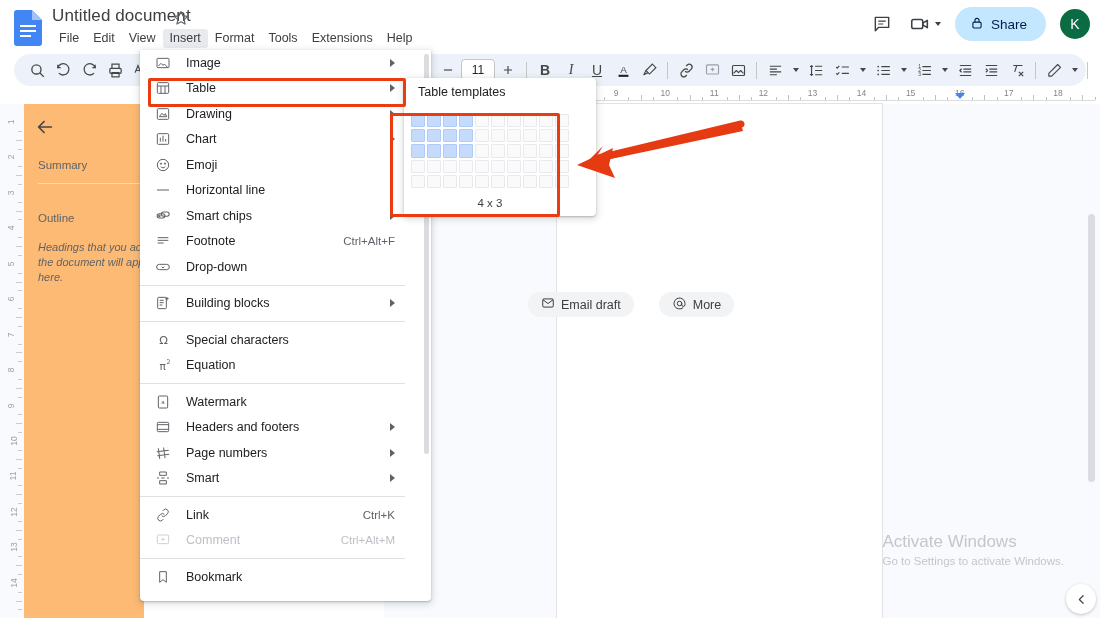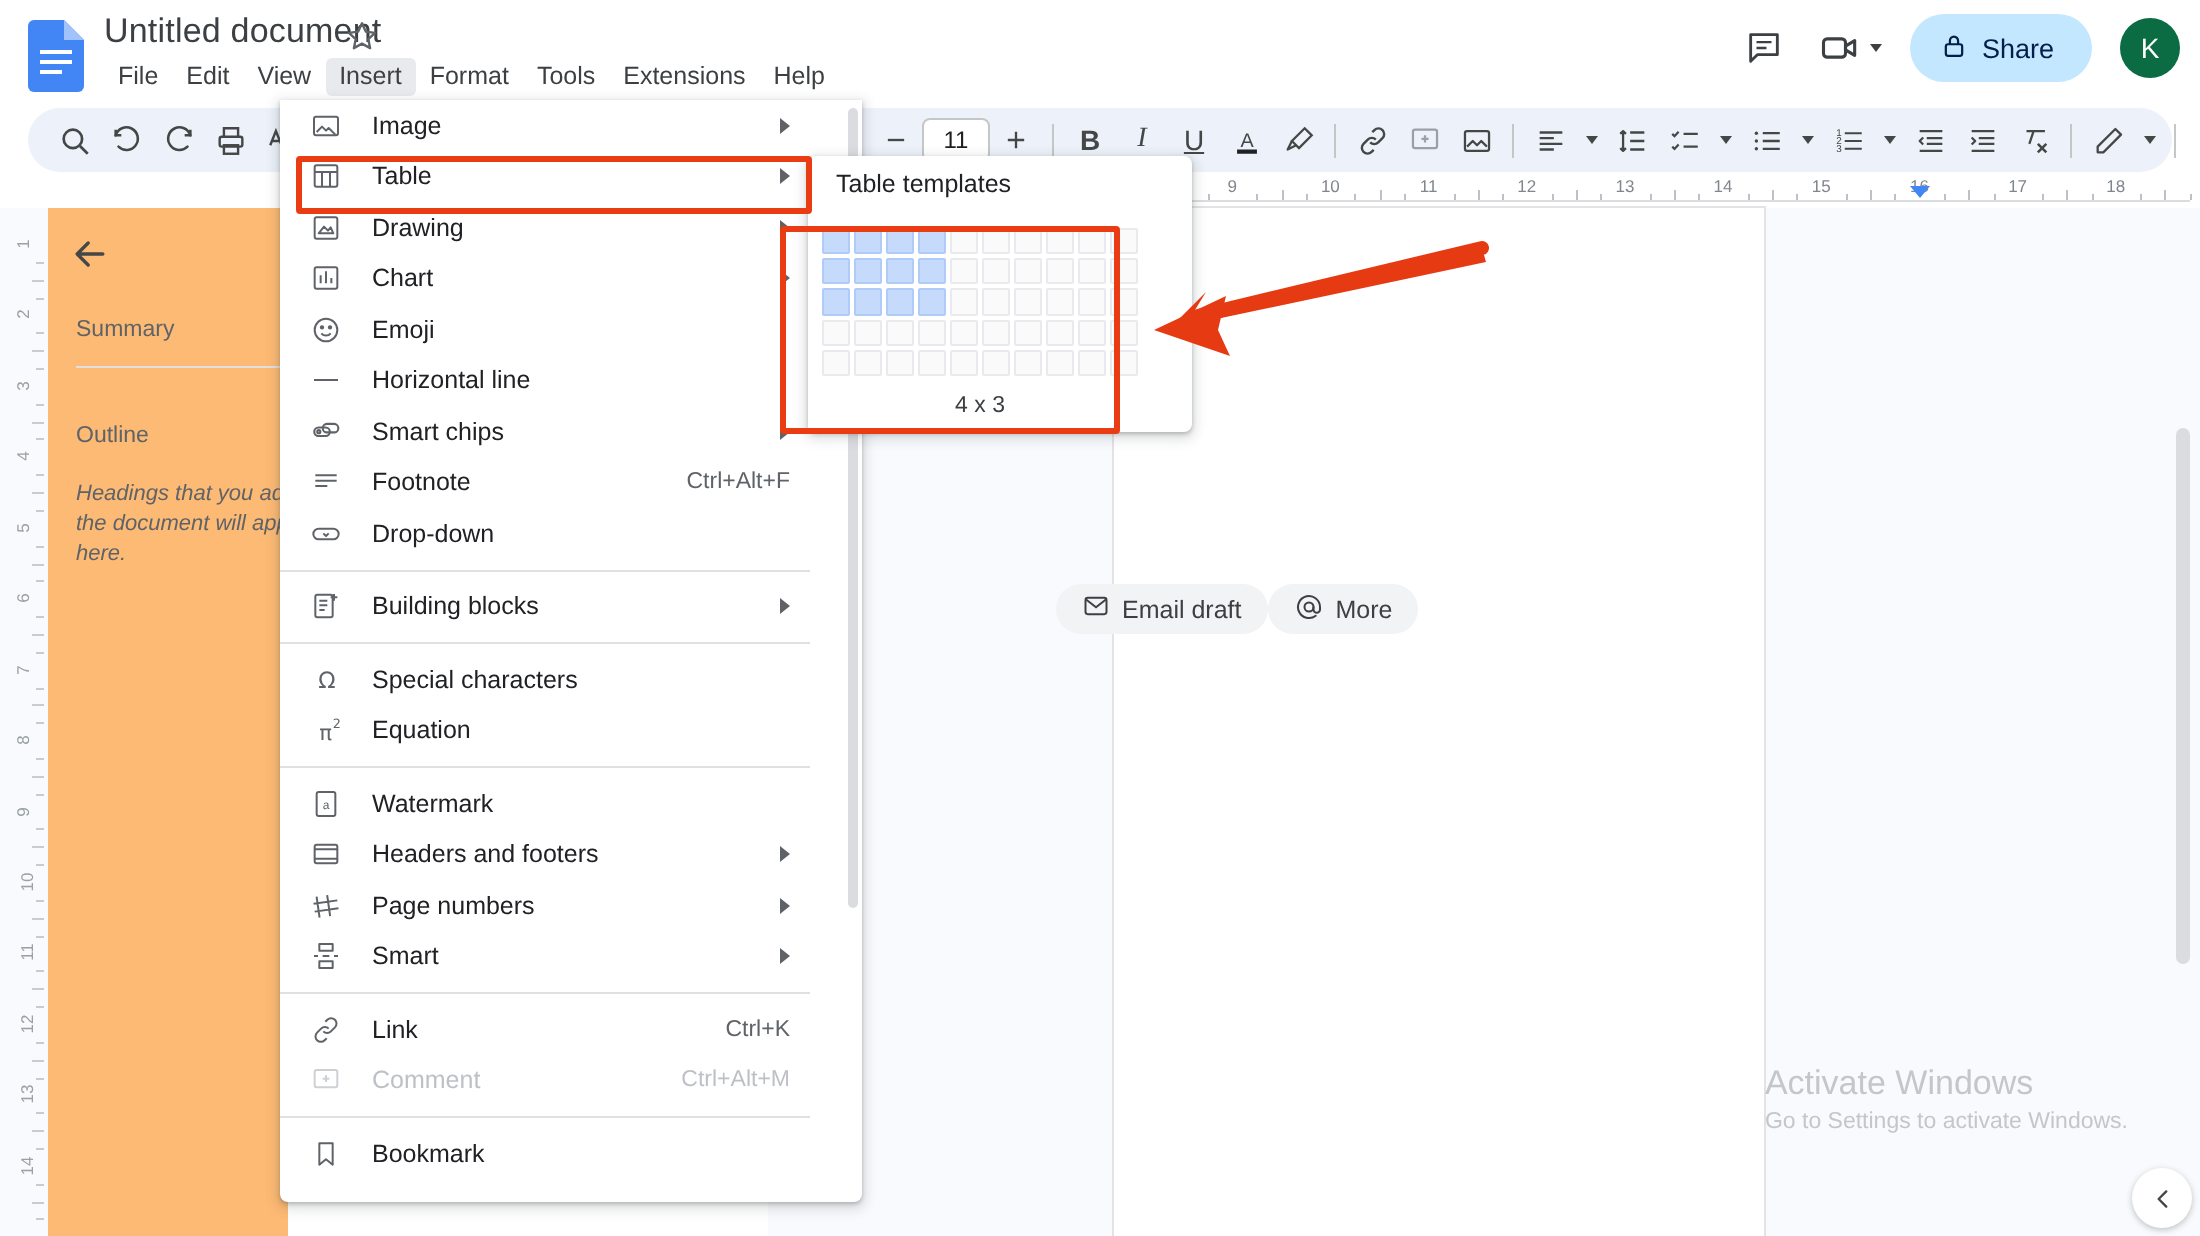--- a/index.html
+++ b/index.html
@@ -139,21 +139,21 @@
   .grid-panel { position:absolute; left:0; top:30px; width:172px; height:108px; background:#fff; padding:6px 7px 0 7px; }
   .grid {
     display:grid; grid-template-columns:repeat(10, 1fr); grid-template-rows:repeat(5, 1fr);
     gap:2px; width:158px; height:74px;
   }
   .gcell { background:#fafafa; border:1px solid #e8eaed; border-radius:1px; }
   .gcell.on { background:#c6dafc; border-color:#aecbfa; }
   .grid-caption { position:absolute; left:0; bottom:7px; width:172px; text-align:center; font-size:11.5px; color:#3c4043; }
 
   
-  .chiprow { position:absolute; left:528px; top:188px; display:flex; align-items:center; gap:0; z-index:20; }
+  .chiprow { position:absolute; left:528px; top:188px; display:flex; align-items:center; gap:25px; z-index:20; }
   .chip {
     height:25px; border-radius:13px; background:#f1f3f4; display:flex; align-items:center;
     gap:6px; padding:0 13px; font-size:12.5px; color:#3c4043; cursor:pointer; white-space:nowrap;
   }
 
   
   .arrow-svg { position:absolute; left:555px; top:118px; width:190px; height:60px; z-index:70; pointer-events:none; }
 
   
   .watermark { position:absolute; right:36px; bottom:48px; text-align:left; color:#c3c7cc; user-select:none; }

